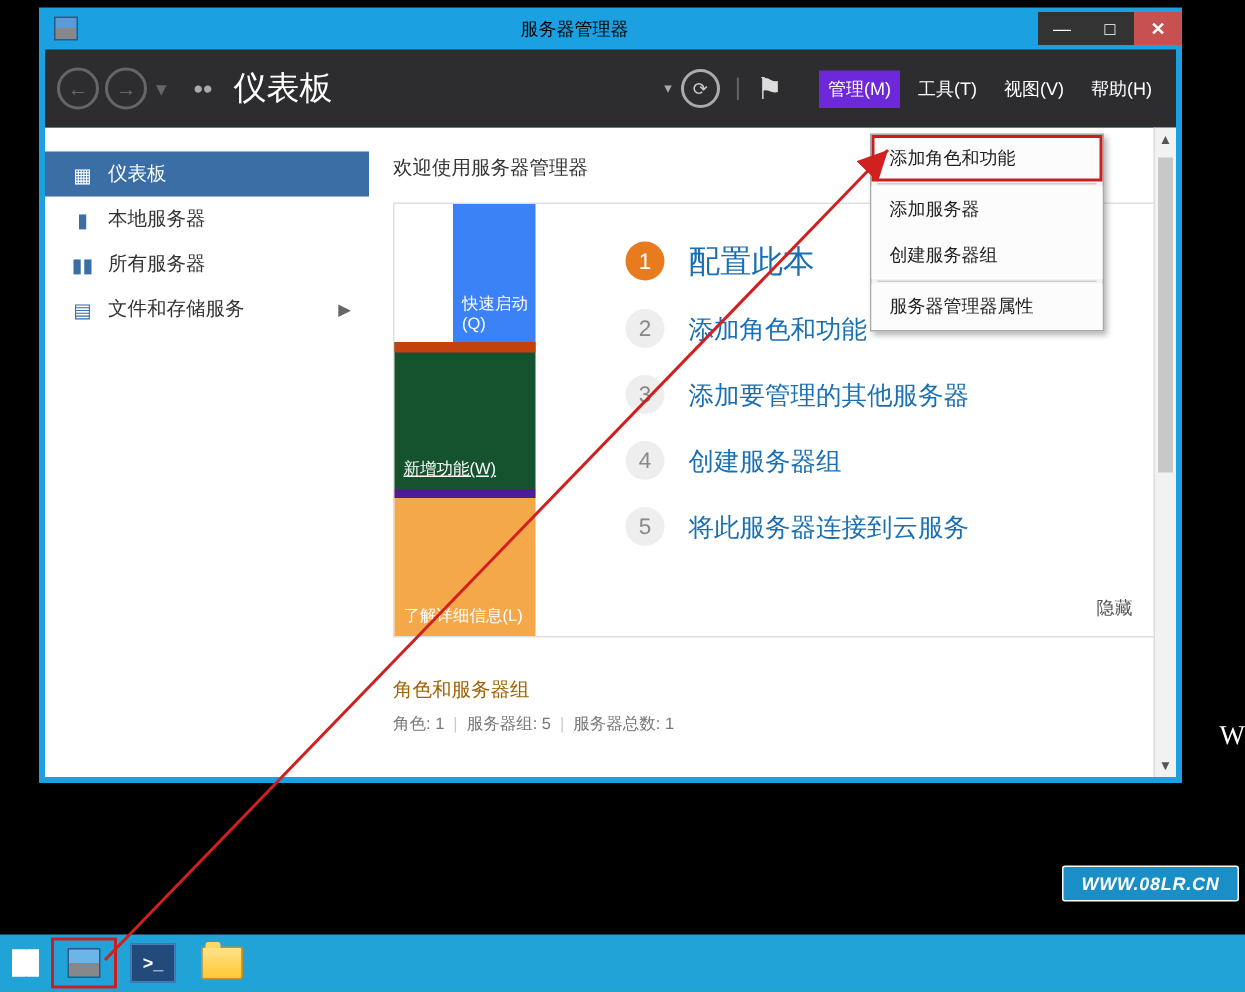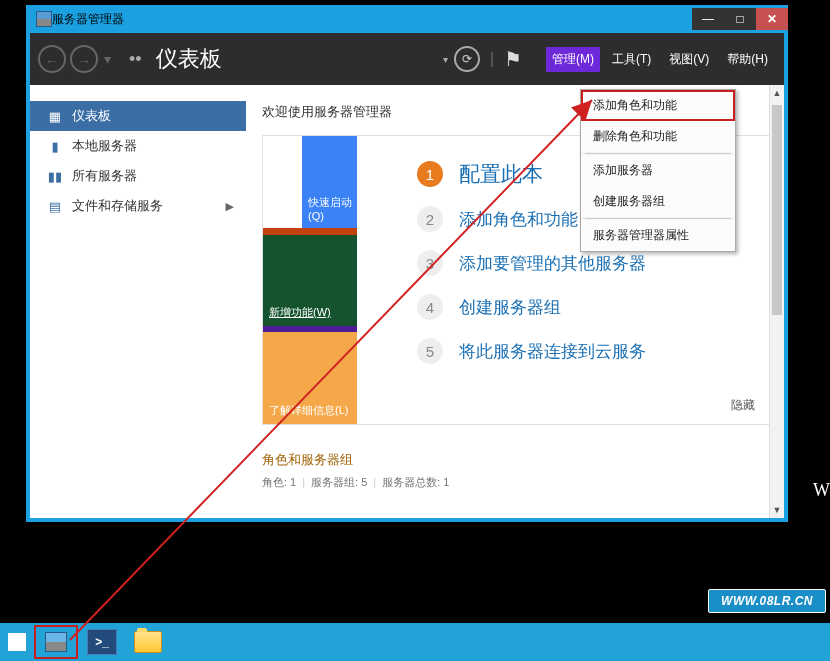--- a/index.html
+++ b/index.html
@@ -13,21 +13,21 @@
   .title-bar {
     height: 28px;
     display: flex; align-items: center;
     position: relative;
   }
   .title-icon {
     width: 16px; height: 16px; margin-left: 10px;
     background: linear-gradient(to bottom, #5b9bd5 50%, #888 50%);
     border: 1px solid #2a5a8a;
   }
-  .title-text { flex: 1; color: #000; font-size: 12px; }
+  .title-text { flex: 1; text-align: center; color: #000; font-size: 12px; margin-left: 22px; }
   .win-controls { display: flex; }
   .win-btn { width: 32px; height: 22px; display: flex; align-items: center; justify-content: center; font-size: 12px; color: #000; }
   .win-btn.darkbg { background: #333; color: #fff; }
   .win-btn.close { background: #c75050; color: #fff; font-weight: bold; }
 
   .toolbar {
     height: 52px; background: #2d2d30; margin: 0 4px;
     display: flex; align-items: center; color: #fff;
     position: relative;
   }
@@ -93,21 +93,21 @@
   .taskbar{ position:absolute; left:0; bottom:0; height:38px; width:830px; background:#22a3d8; display:flex; align-items:center;}
   .tb-item{ width:44px; height:34px; margin-left:2px; display:flex;align-items:center;justify-content:center;}
   .tb-item.highlighted{ border:2px solid #c82020; }
   .start-icon{ width:18px; height:18px; background:#fff; display:grid; grid-template-columns:1fr 1fr; grid-template-rows:1fr 1fr; gap:1px;}
   .start-icon div{ background:#fff;}
   .sm-icon{ width:22px; height:20px; background:linear-gradient(to bottom,#6bb5e8 50%, #888 50%); border:1px solid #2a5a8a;}
   .ps-icon{ width:30px; height:26px; background:#224a7a; color:#fff; font-size:12px; display:flex;align-items:center;justify-content:center; font-weight:bold; border:1px solid #4a7ab8;}
   .folder-icon{ width:28px; height:22px; background:linear-gradient(to bottom,#ffe28a,#ffc733); border:1px solid #c89020; border-radius:2px; position:relative;}
   .folder-icon::before{content:""; position:absolute; top:-4px; left:2px; width:10px; height:4px; background:#ffd766; border-radius:2px 2px 0 0;}
 
-  .watermark{ position:absolute; right:4px; bottom:48px; background:#1a8fc7; color:#fff; font-size:12px; font-style:italic; padding:4px 12px; border:1px solid #fff; border-radius:2px; font-weight:bold; letter-spacing:0.5px;}
+  .watermark{ position:absolute; right:4px; bottom:60px; background:#1a8fc7; color:#fff; font-size:12px; font-style:italic; padding:4px 12px; border:1px solid #fff; border-radius:2px; font-weight:bold; letter-spacing:0.5px;}
   .side-w{ position:absolute; right:0; top:480px; color:#fff; font-size:18px; font-family:Georgia,serif;}
 </style>
 </head>
 <body>
 
 <div class="window-frame">
   <div class="title-bar">
     <div class="title-icon"></div>
     <div class="title-text">服务器管理器</div>
     <div class="win-controls">
@@ -206,21 +206,20 @@
       <div class="main-scroll">
         <div class="scroll-arrow">▲</div>
         <div class="scroll-thumb"></div>
         <div class="scroll-arrow" style="position:absolute;bottom:0;width:100%;">▼</div>
       </div>
     </div>
   </div>
 
   <div class="dropdown">
     <div class="dd-item highlighted">添加角色和功能</div>
-    <div class="dd-item">删除角色和功能</div>
     <div class="dd-sep"></div>
     <div class="dd-item">添加服务器</div>
     <div class="dd-item">创建服务器组</div>
     <div class="dd-sep"></div>
     <div class="dd-item">服务器管理器属性</div>
   </div>
 </div>
 
 <svg class="red-arrow">
   <defs>

